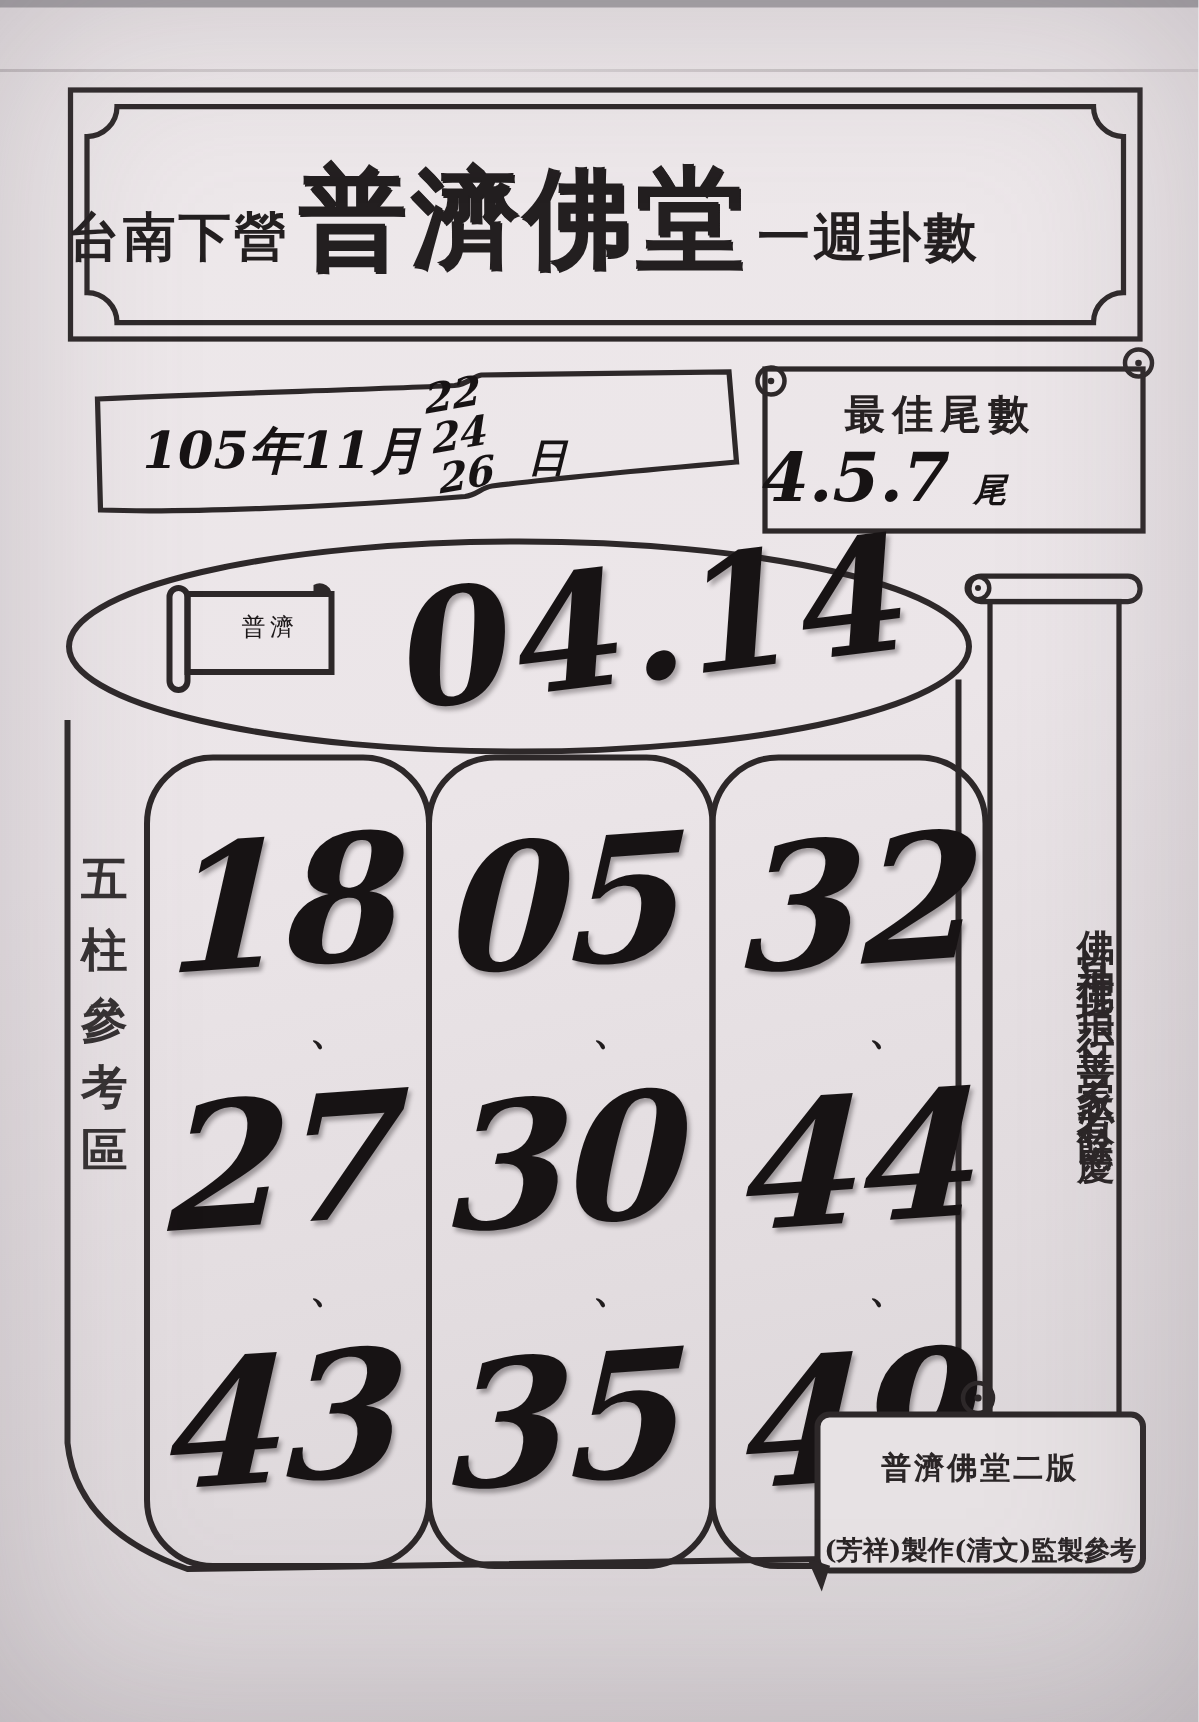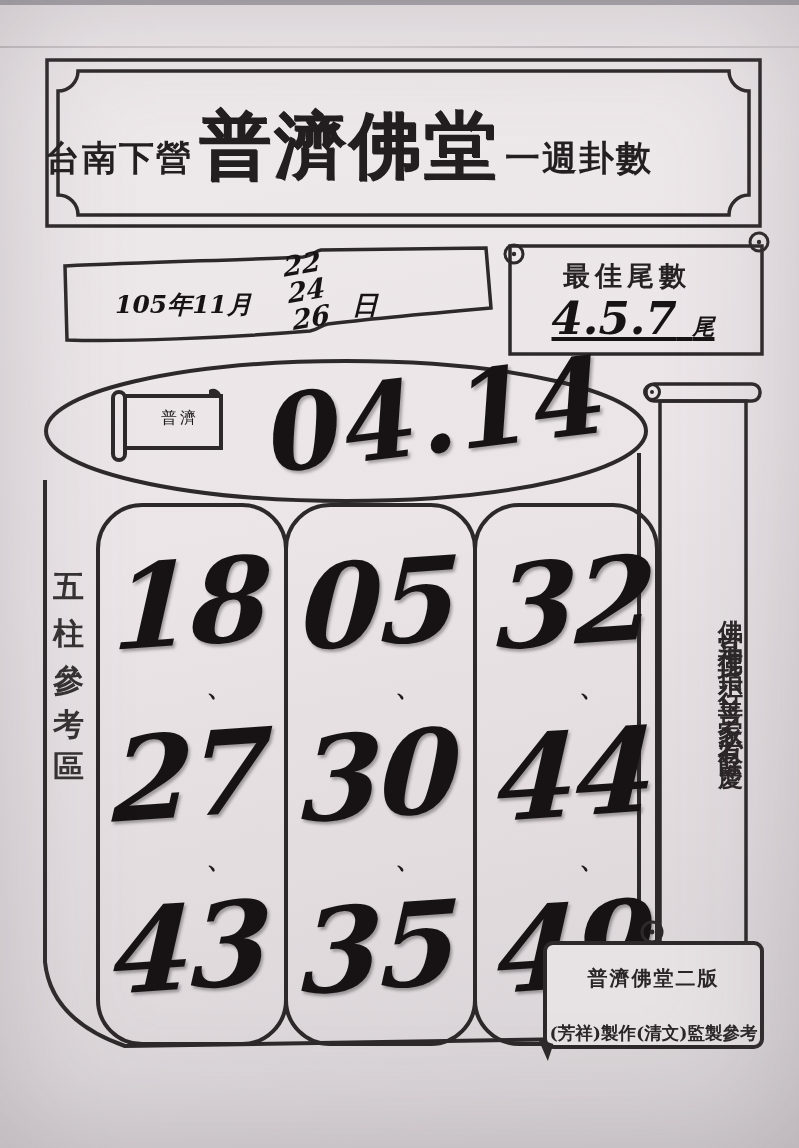--- a/index.html
+++ b/index.html
@@ -16,29 +16,29 @@
   
   .plaque{position:absolute;left:45px;top:58px;width:717px;height:170px;}
   .plaque-text{
     position:absolute;left:45px;top:98px;width:799px;text-align:left;white-space:nowrap;
     font-weight:bold;color:#231f20;z-index:3;font-family:Liberation Mono, monospace;
   }
   .t-small{font-size:35px;letter-spacing:2px;}
   .t-big{font-size:72px;letter-spacing:3px;margin:0 6px;text-shadow:1px 1px 0 #231f20;}
   
   .date-scroll{position:absolute;left:60px;top:246px;width:435px;height:108px;}
-  .date-text{position:absolute;left:95px;top:288px;font-size:25px;white-space:nowrap;z-index:3;margin-left:20px;}
+  .date-text{position:absolute;left:95px;top:278px;font-size:34px;white-space:nowrap;z-index:3;}
   .hand{font-style:italic;font-weight:bold;color:#171314;font-family:"DejaVu Serif",serif;}
   .date-days{position:absolute;left:288px;top:250px;z-index:3;line-height:27px;font-size:27px;transform:rotate(-10deg);}
   .date-days span{display:block;transform:skewX(-8deg);}
   .date-day-suffix{position:absolute;left:352px;top:288px;font-size:26px;z-index:3;}
   
   .tail-scroll{position:absolute;left:500px;top:232px;width:270px;height:130px;}
   .tail-label{position:absolute;left:492px;top:258px;width:270px;text-align:center;font-size:27px;font-weight:bold;letter-spacing:5px;color:#262122;z-index:3;}
-  .tail-value{position:absolute;left:508px;top:292px;width:250px;text-align:center;font-size:45px;z-index:3;white-space:nowrap;text-decoration:underline;}
+  .tail-value{position:absolute;left:508px;top:292px;width:250px;font-size:45px;z-index:3;white-space:nowrap;}
   .tail-unit{font-size:22px;}
   
   .cylinder{left:25px;top:350px;width:650px;height:720px;z-index:1;}
   .flag{left:105px;top:382px;width:125px;height:88px;z-index:3;}
   .flag-glyphs{position:absolute;left:140px;top:408px;width:80px;text-align:center;font-size:16px;font-weight:normal;color:#1c1819;z-index:4;letter-spacing:3px;}
   .top-numbers{
     position:absolute;left:238px;top:352px;width:400px;text-align:center;z-index:3;
     font-size:106px;transform:rotate(-7deg);letter-spacing:2px;
     text-shadow:2px 3px 3px rgba(45,40,42,.35);white-space:nowrap;
   }

